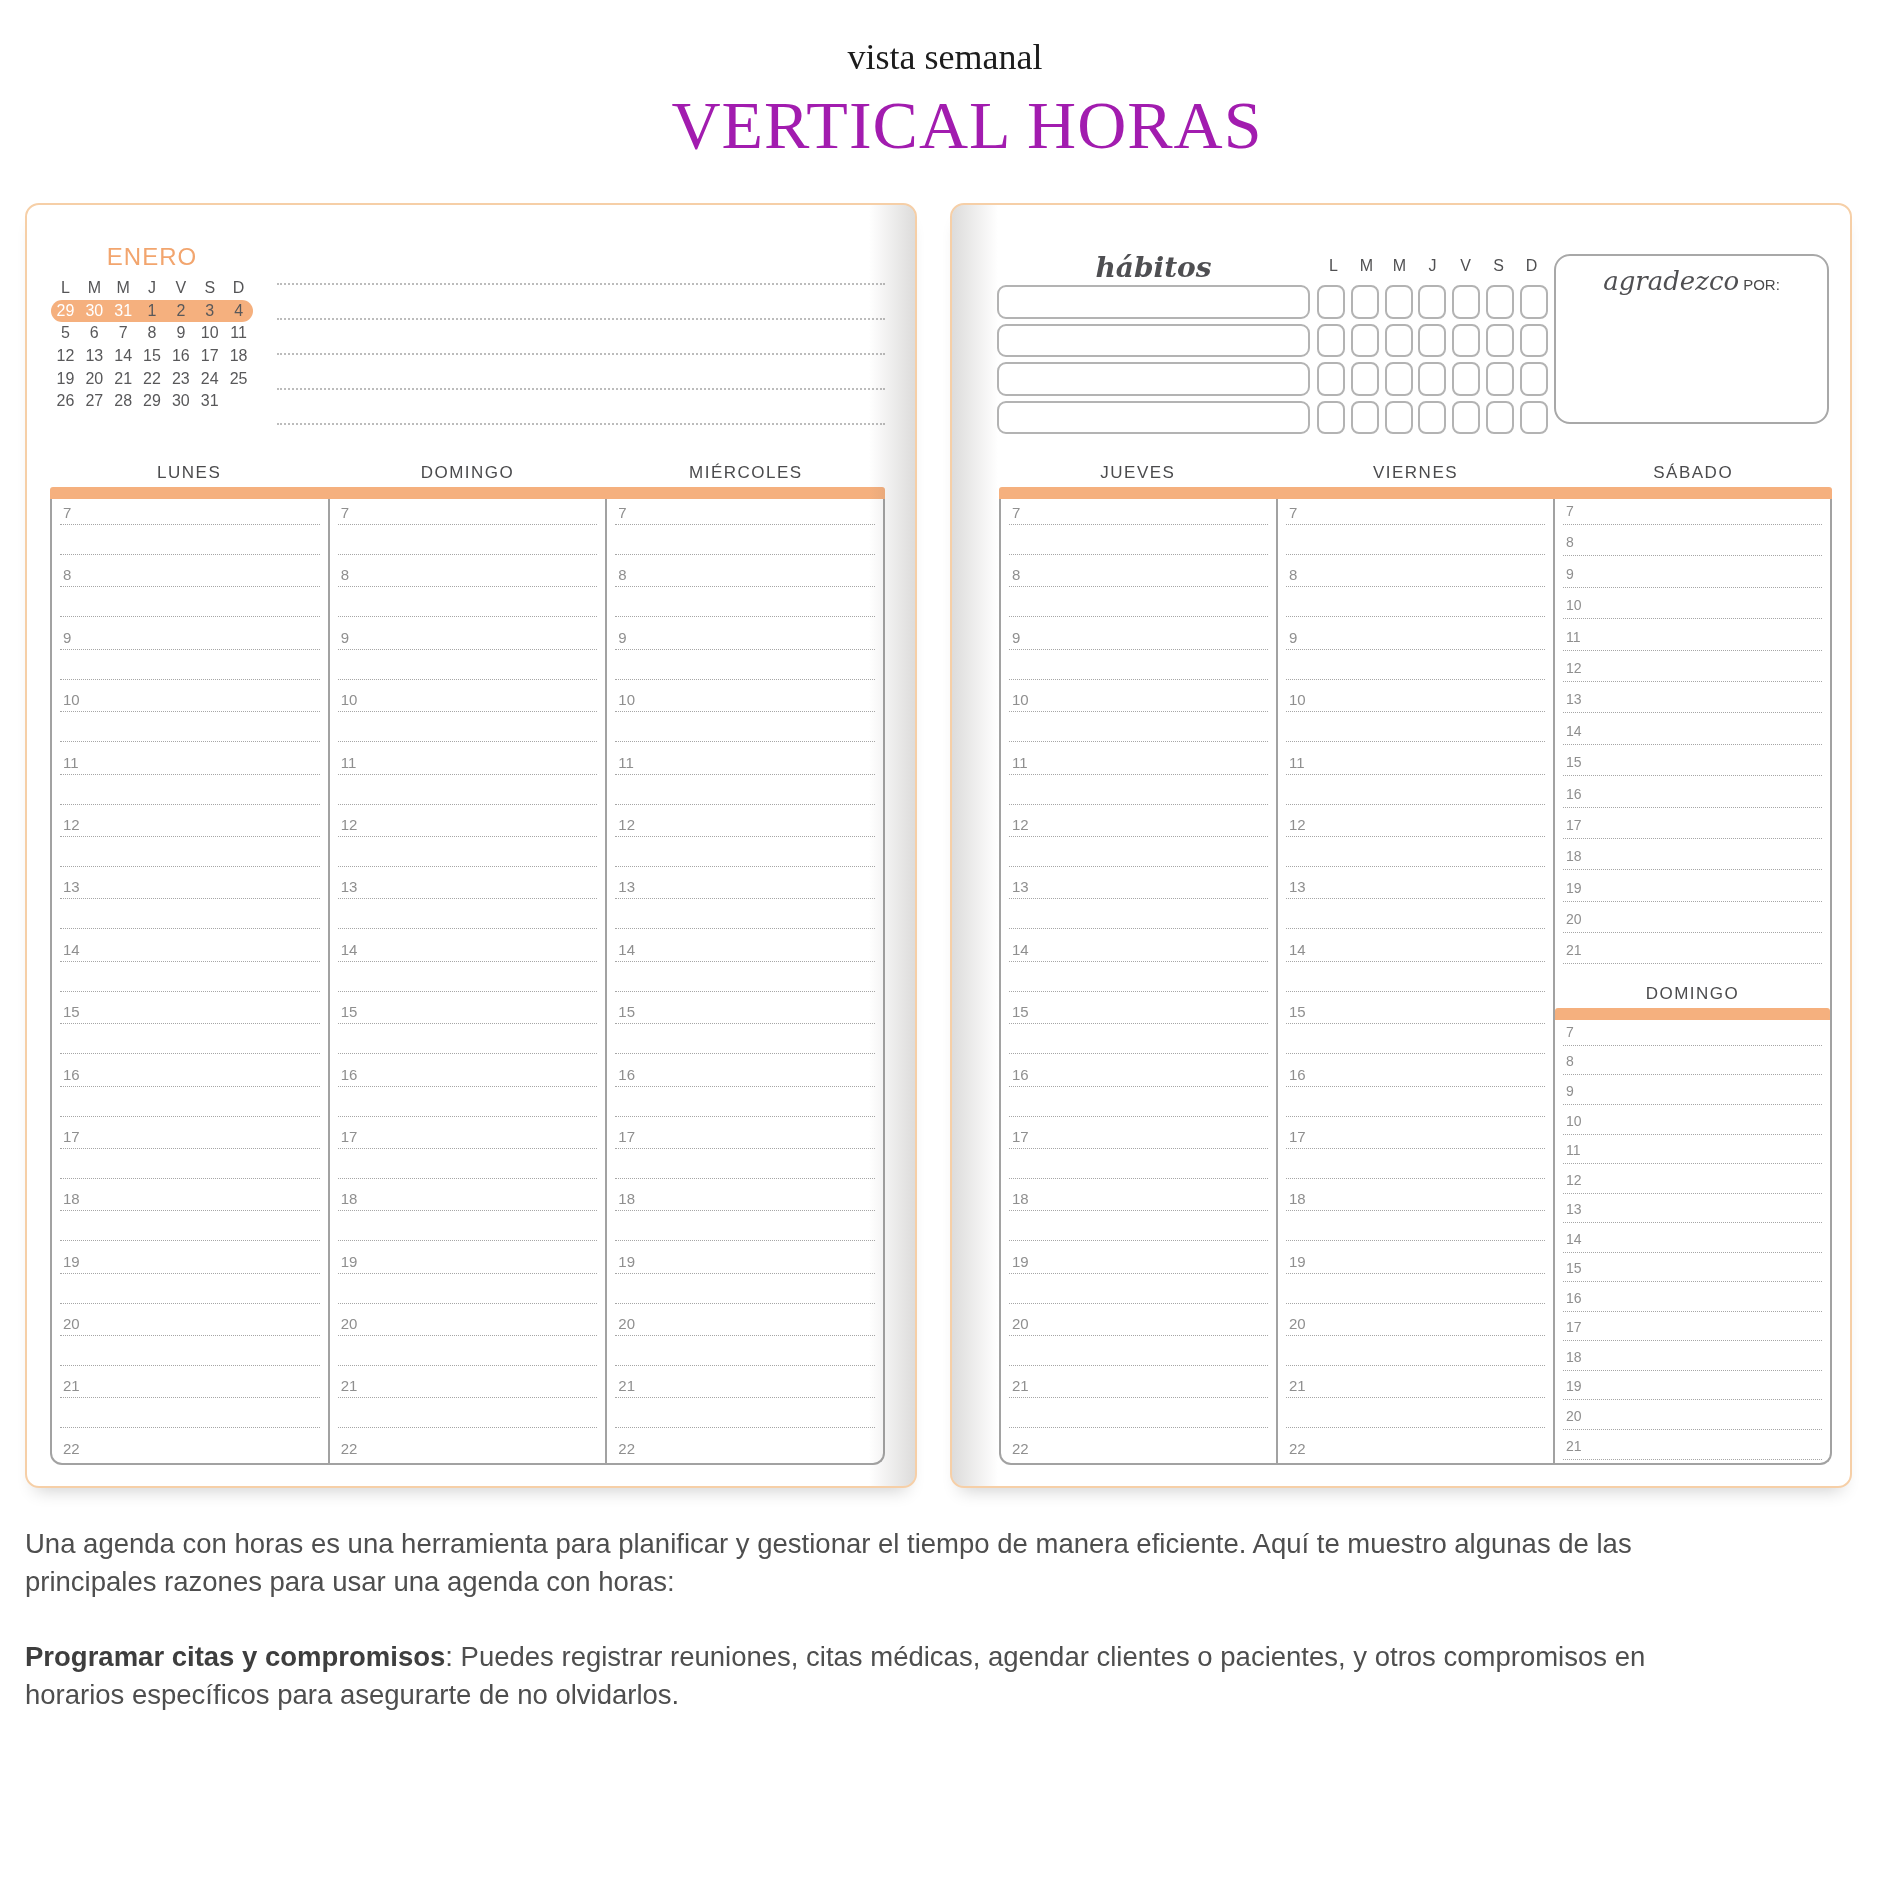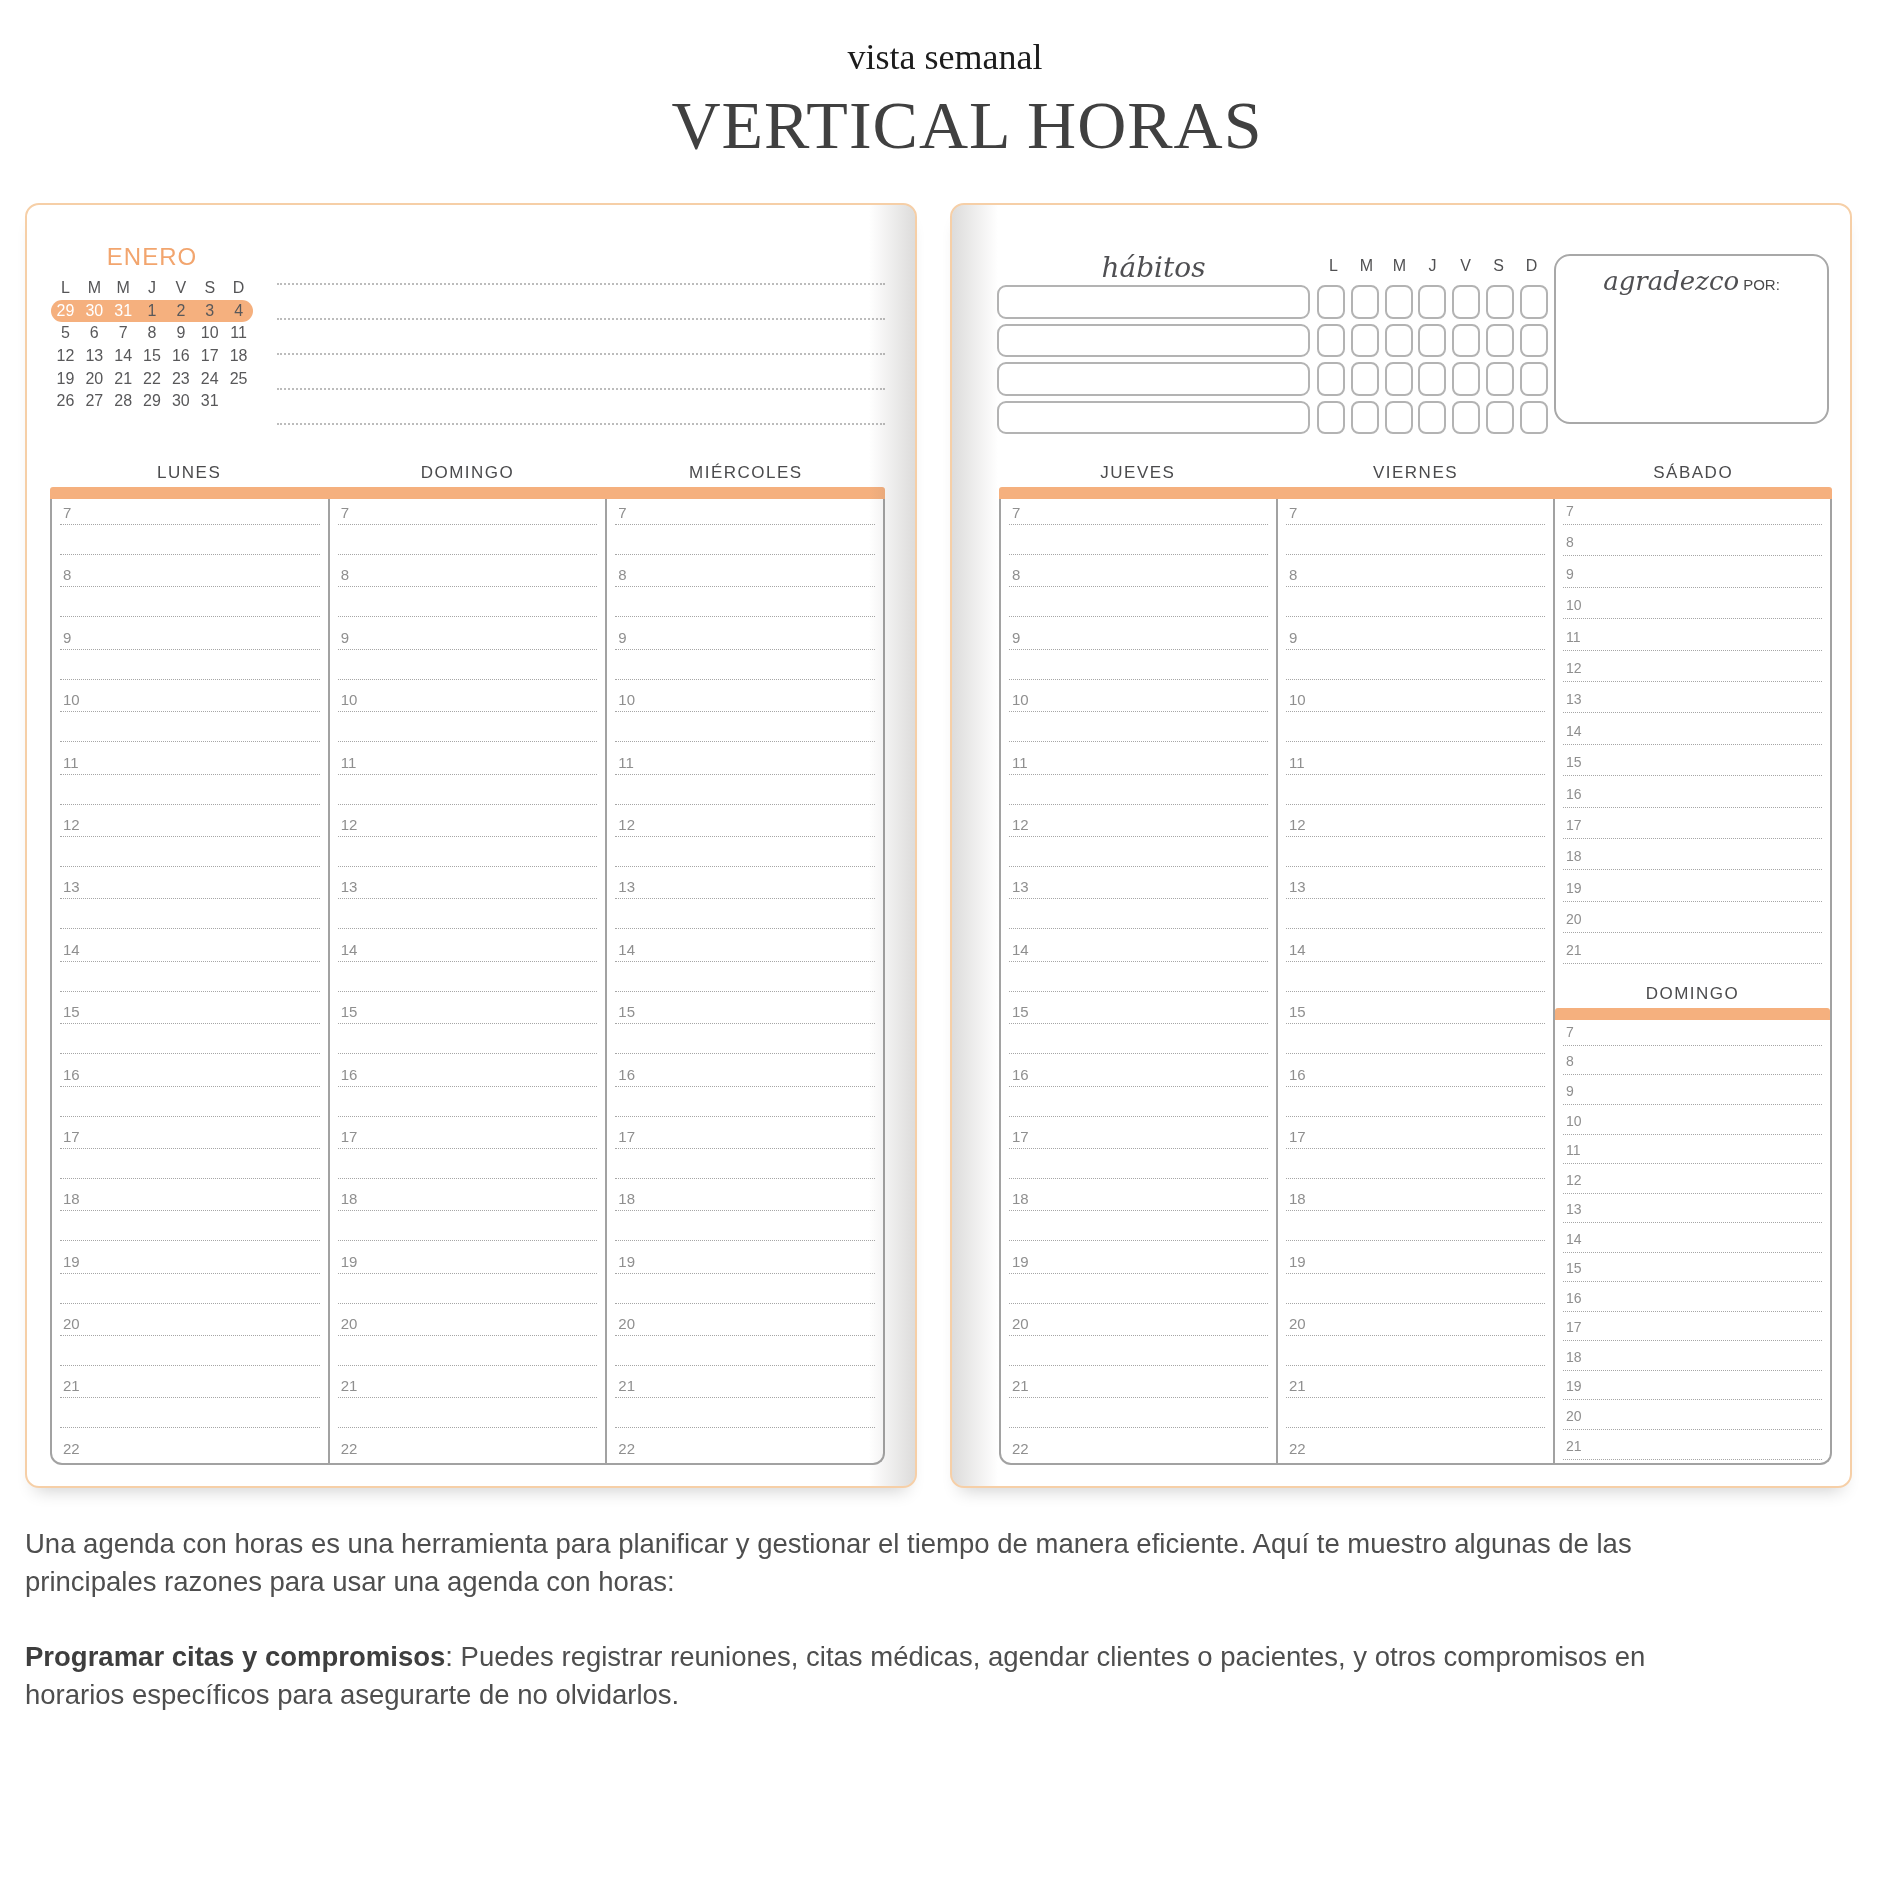--- a/index.html
+++ b/index.html
@@ -7,21 +7,21 @@
   #canvas {
     position: relative; width: 1890px; height: 1890px; background: #fff;
     font-family: "Liberation Sans", "DejaVu Sans", sans-serif;
     --accent: #F5B07E; --accentText: #F2A56E; --pageBorder: #F6CFA7;
     --dot: #a6a6a6; --gridBorder: #a2a2a2;
   }
 
   
   .titles { position: absolute; top: 0; left: 0; width: 100%; text-align: center; }
   .subtitle { margin-top: 36px; font-family: "Liberation Serif", "DejaVu Serif", serif; font-size: 36px; color: #1c1c1c; }
-  .main-title { margin-top: 8px; font-family: "Liberation Serif", "DejaVu Serif", serif; font-size: 68px; letter-spacing: 1px; color: #404040; margin-left: 44px; }
+  .main-title { margin-top: 8px; font-family: "Liberation Serif", "DejaVu Serif", serif; font-size: 68px; letter-spacing: 1px; color: #a21caf; margin-left: 44px; }
 
   
   .page {
     position: absolute; top: 203px; height: 1285px; background: #fff;
     border: 2px solid var(--pageBorder); border-radius: 14px;
     box-shadow: 0 12px 18px -10px rgba(0,0,0,0.20);
   }
   .page-left  { left: 25px;  width: 892px; }
   .page-right { left: 950px; width: 902px; }
   .page-left::after {
@@ -74,21 +74,21 @@
   .cslot { height: 31.4px; }
   .cline { height: 26px; margin: 0 8px; border-bottom: 1px dotted var(--dot); }
   .cline .hour-num { font-size: 14px; padding-top: 4px; }
   .sun-label { margin-top: 14px; height: 22px; text-align: center; font-size: 17px; letter-spacing: 1.5px; color: #4b4b4d; }
   .sun-bar { height: 12px; background: var(--accent); margin-top: 2px; }
   .sun-block { flex: 1; display: flex; flex-direction: column; }
   .sun-block .cslot { flex: 1; height: auto; }
 
   
   .habits-title { position: absolute; left: 45px; top: 46px; width: 313px; text-align: center;
-                  font-family: "DejaVu Serif", serif; font-style: italic; font-size: 28px; color: #4f4f52; }
+                  font-family: "DejaVu Serif", serif; font-style: italic; font-size: 28px; color: #4f4f52; font-weight: bold; }
   .habit-day-letters { position: absolute; left: 365px; top: 52px; width: 231px; display: flex; }
   .habit-day-letters span { flex: 1; text-align: center; font-size: 16px; color: #505052; }
   .habit-rows { position: absolute; left: 45px; top: 80px; width: 551px; }
   .habit-row { display: flex; height: 33.5px; margin-bottom: 5px; align-items: stretch; }
   .habit-input { width: 313px; border: 2px solid #b3b3b3; border-radius: 9px; }
   .habit-checks { width: 231px; margin-left: 7px; display: flex; justify-content: space-between; }
   .checkbox { width: 28px; height: 100%; border: 2px solid #b3b3b3; border-radius: 8px; }
 
   .gratitude-box { position: absolute; left: 602px; top: 49px; width: 275px; height: 170px;
                    border: 2px solid #a8a8a8; border-radius: 16px; }

